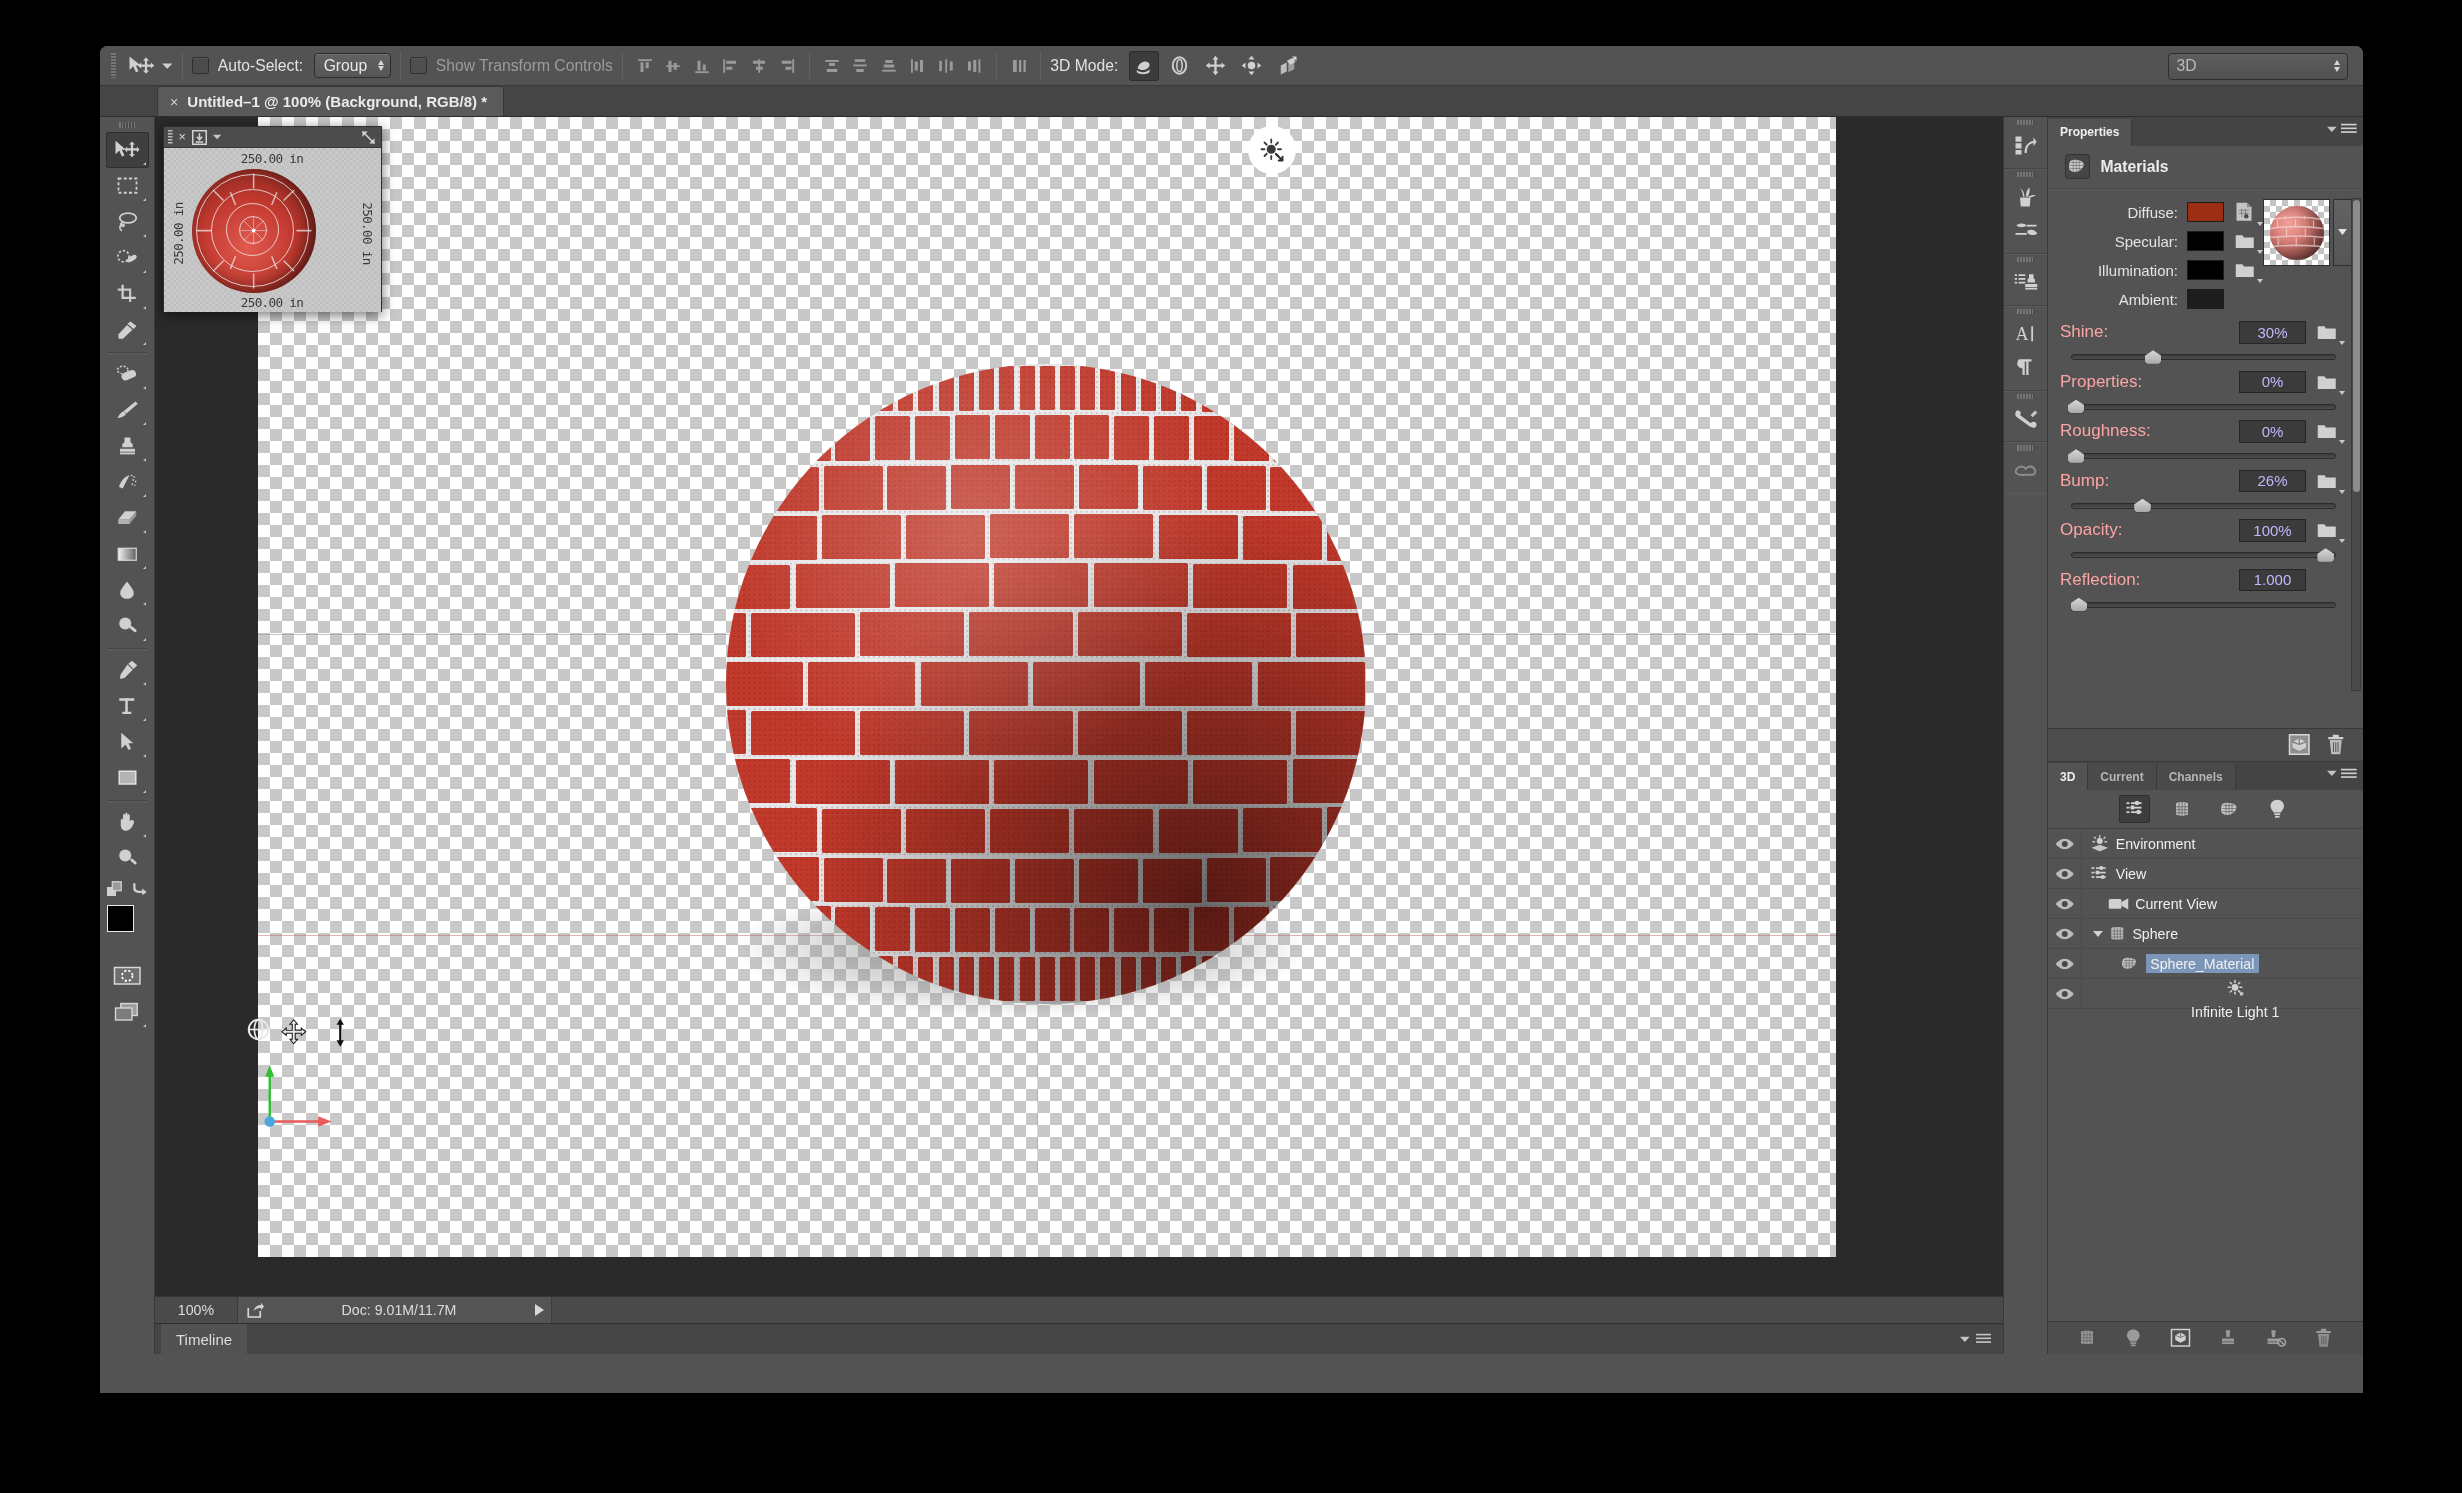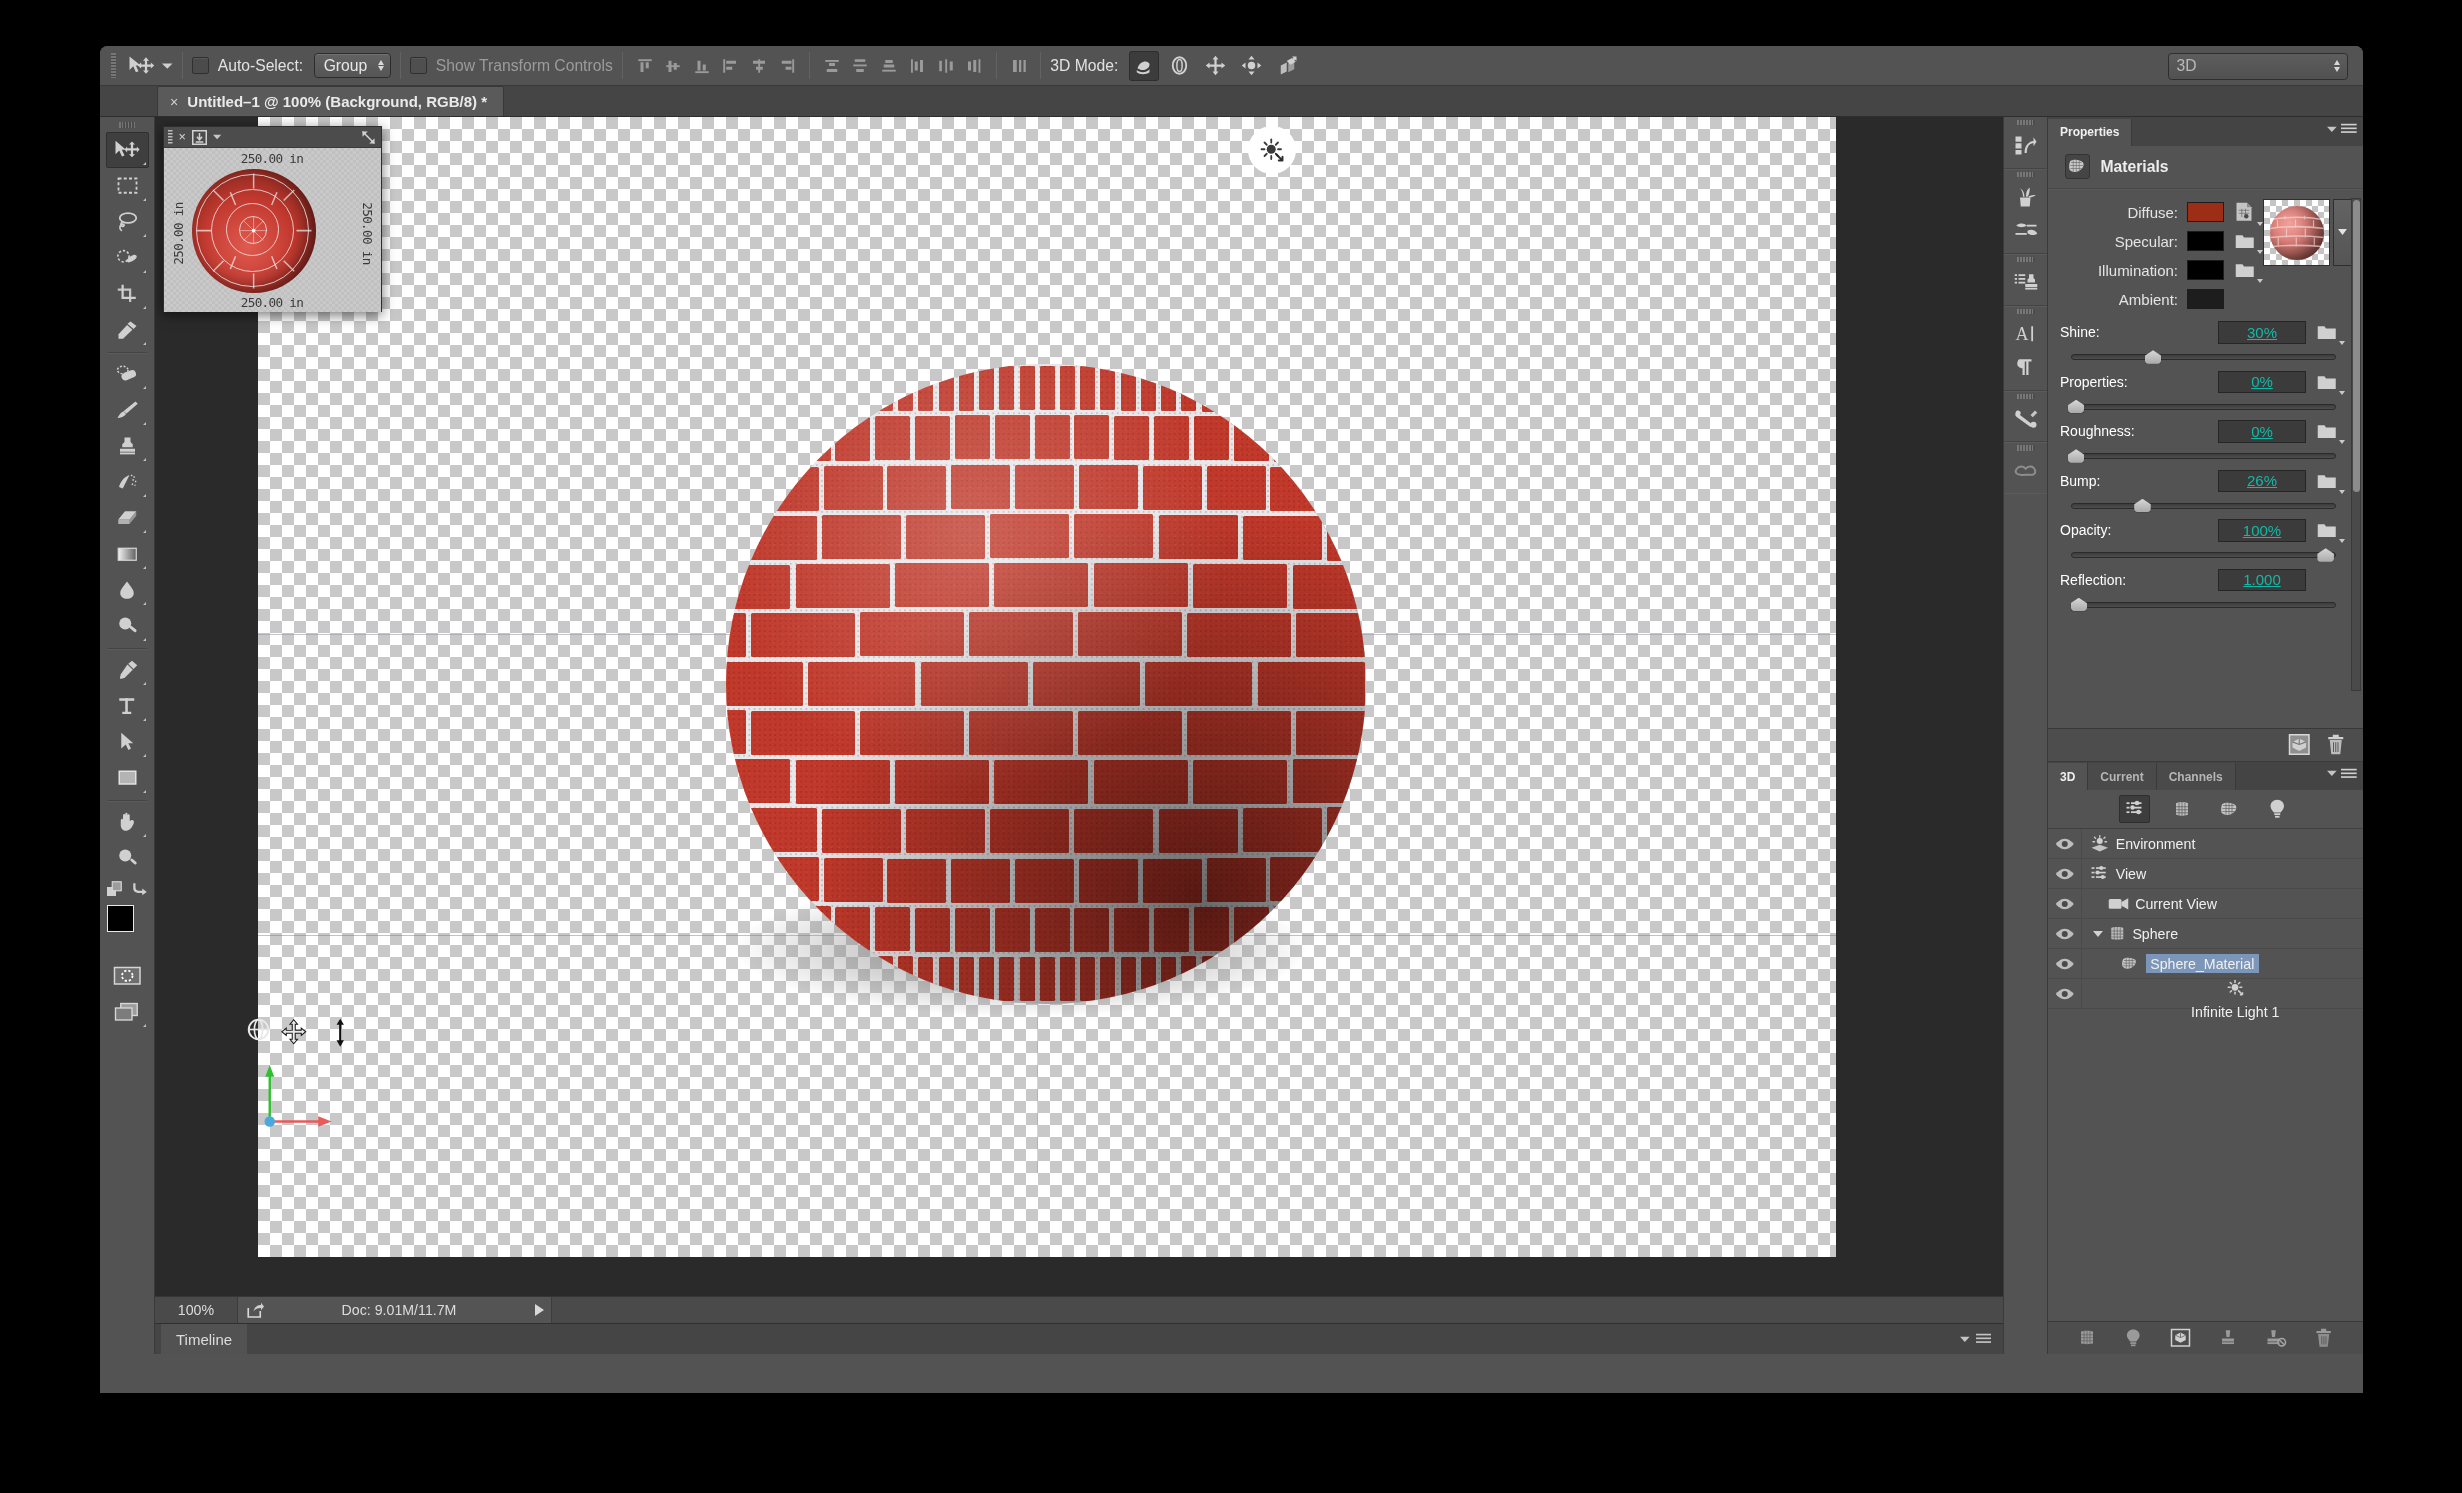--- a/index.html
+++ b/index.html
@@ -223,22 +223,22 @@
       linear-gradient(45deg,#c4c4c4 25%,transparent 25%,transparent 75%,#c4c4c4 75%),
       linear-gradient(45deg,#c4c4c4 25%,transparent 25%,transparent 75%,#c4c4c4 75%);
     background-size:12px 12px; background-position:0 0,6px 6px; background-color:#fff; overflow:hidden; }
   #mat-preview-ball { position:absolute; left:6px; top:6px; width:54px; height:54px; border-radius:50%;
     background: radial-gradient(circle at 36% 32%, #f0a09a 0%, #e2847e 35%, #c96f68 60%, #6d3a36 95%);
     box-shadow: inset -9px -6px 16.5px rgba(0,0,0,.45); overflow:hidden; }
   #mat-preview-btn { position:absolute; right:10.5px; top:10.5px; width:19.5px; height:67px; background:linear-gradient(#636363,#555); border:0.7px solid #2e2e2e; display:flex; align-items:center; justify-content:center; }
 
   .slider-block { padding:4.5px 19.5px 0 12px; }
   .slider-top { display:flex; align-items:center; height:28.5px; }
-  .slider-top .lbl { color:#ffffff; font-size:14px; flex:1; }
-  .numfield { width:88px; height:22.5px; background:#3b3b3b; border:0.7px solid #262626; color:#14b8a6; font-size:15px; display:flex; align-items:center; justify-content:center;text-decoration:underline; }
+  .slider-top .lbl { color:#fca5a5; font-size:17px; flex:1; }
+  .numfield { width:67px; height:22.5px; background:#3b3b3b; border:0.7px solid #262626; color:#c4b5fd; font-size:15px; display:flex; align-items:center; justify-content:center; }
   .track { position:relative; height:10.5px; margin:4.5px 7.5px 1.5px 10.5px; }
   .track .rail { position:absolute; left:0; right:0; top:3px; height:6px; background:linear-gradient(#3c3c3c,#4e4e4e); border-radius:3.7px; border:0.7px solid #2b2b2b; }
   .track .knob { position:absolute; top:-0.7px; width:16.5px; height:13.5px; background:linear-gradient(#d8d8d8,#a9a9a9);
      border-radius:2.2px 2.2px 3.7px 3.7px; box-shadow:0 0.7px 1.5px rgba(0,0,0,.5);
      clip-path: polygon(50% 0%, 100% 40%, 100% 100%, 0% 100%, 0% 40%); }
 
   .panel-footer { height:33px; background:#4d4d4d; border-top:0.7px solid #393939; display:flex; align-items:center; justify-content:flex-end; gap:15px; padding-right:18px; }
 
   
   #panel-3d { flex:1; display:flex; flex-direction:column; border-top:0.7px solid #3a3a3a; }

